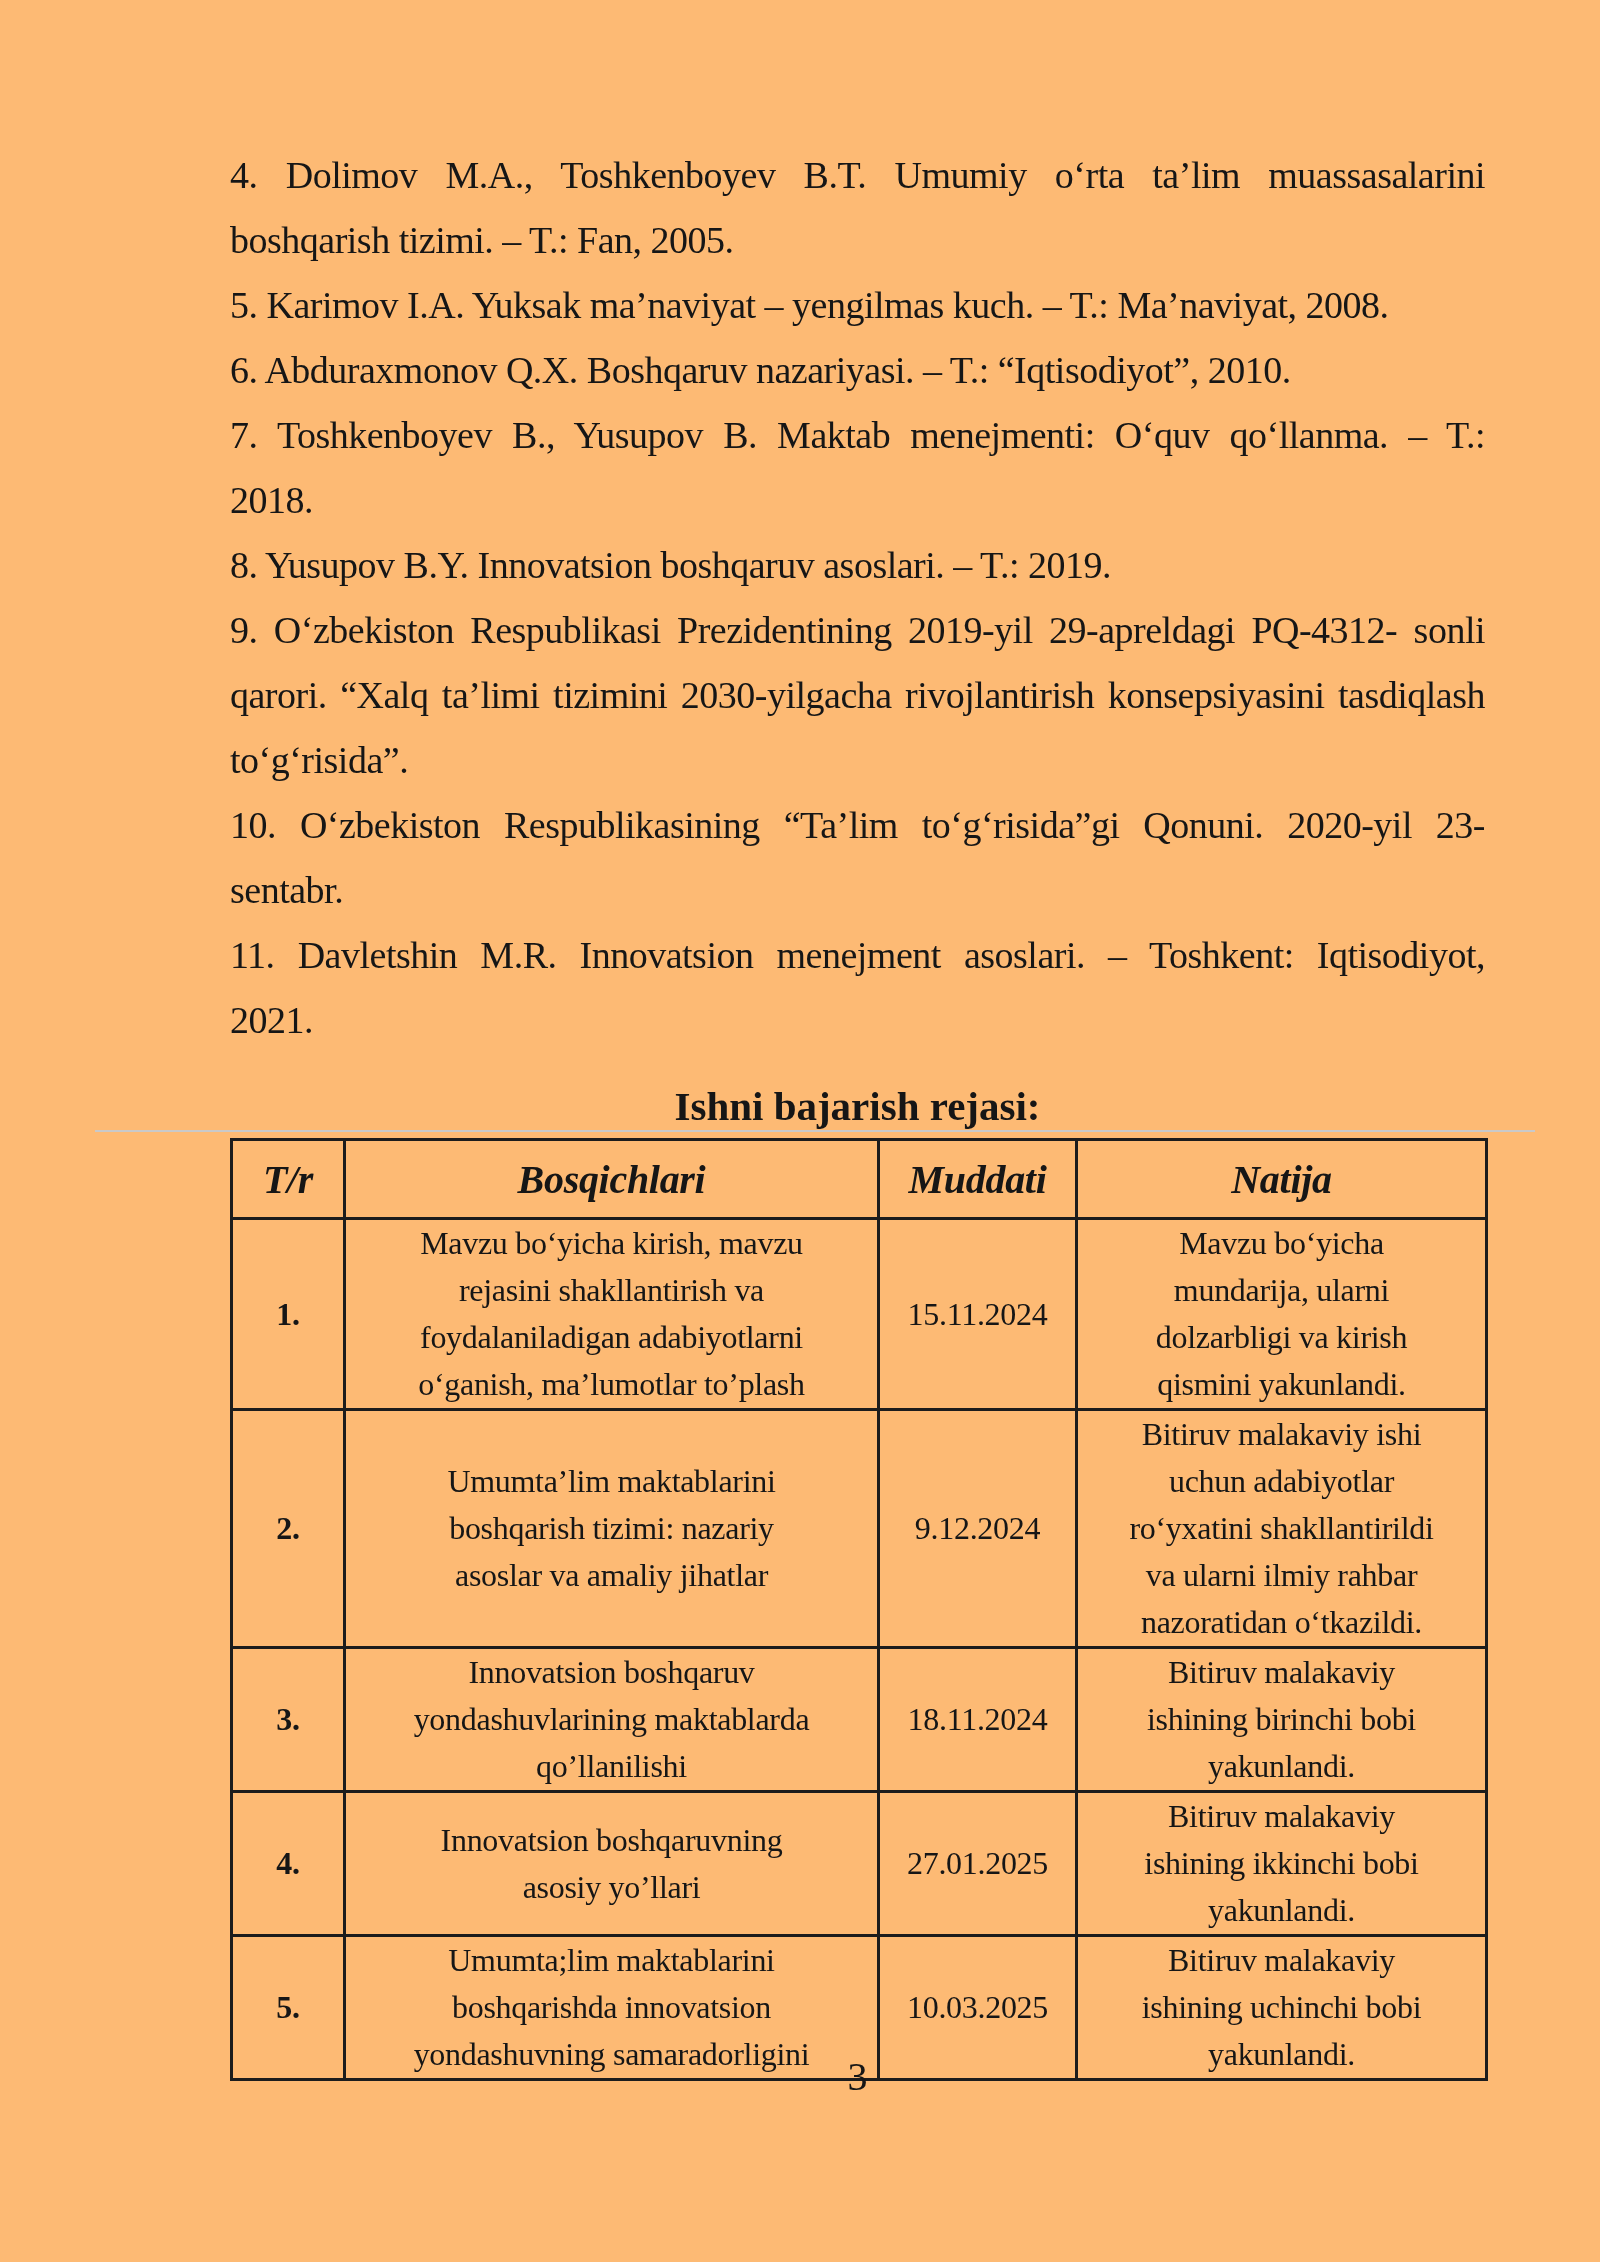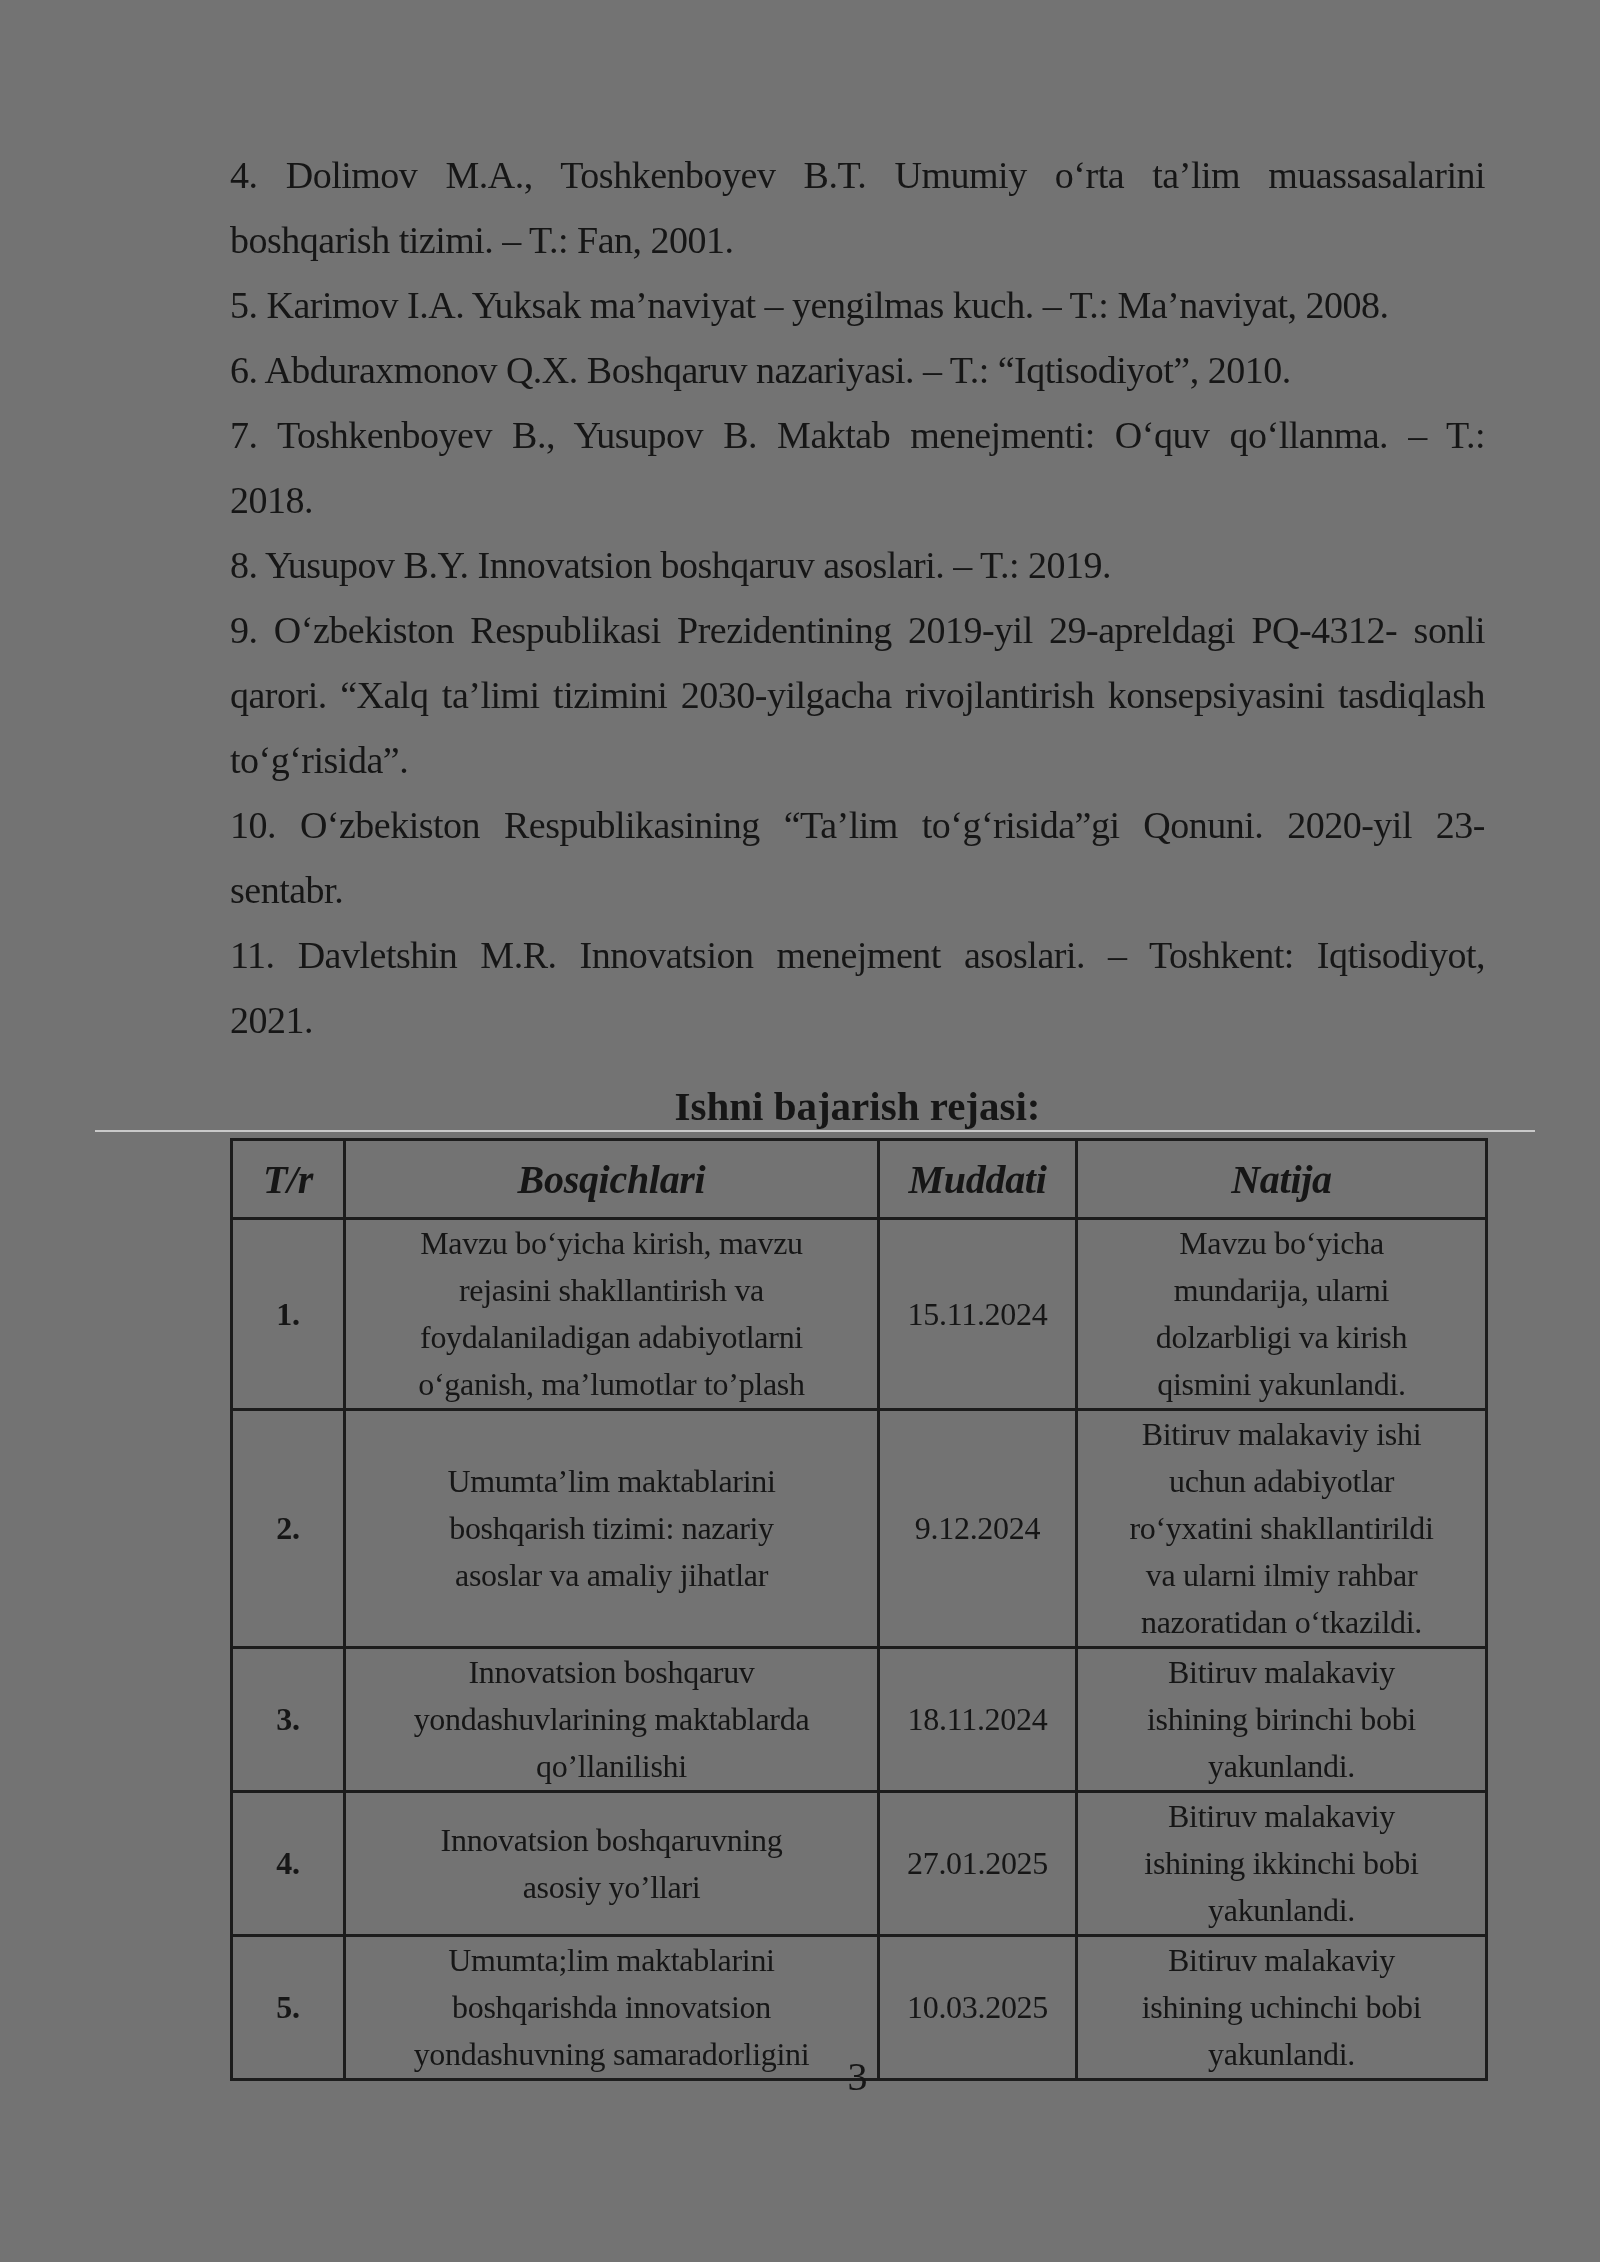--- a/index.html
+++ b/index.html
@@ -1,20 +1,20 @@
 <!DOCTYPE html>
 <html><head>
 <meta charset="utf-8">
 <style>
   html, body { margin: 0; padding: 0; background: #ffffff; }
   .page {
     position: relative;
     width: 1600px;
     height: 2262px;
-    background: #737373;
+    background: #fdba74;
     font-family: "Liberation Serif", "DejaVu Serif", serif;
     color: #161616;
     overflow: hidden;
   }
   
   .refs {
     position: absolute;
     left: 230px;
     top: 143px;
     width: 1255px;
@@ -97,21 +97,21 @@
     font-size: 40px;
   }
 </style>
 </head>
 <body>
 
 <div class="page">
 
   <div class="refs">
     <div class="line j">4. Dolimov M.A., Toshkenboyev B.T. Umumiy o‘rta ta’lim muassasalarini</div>
-    <div class="line">boshqarish tizimi. – T.: Fan, 2001.</div>
+    <div class="line">boshqarish tizimi. – T.: Fan, 2005.</div>
     <div class="line">5. Karimov I.A. Yuksak ma’naviyat – yengilmas kuch. – T.: Ma’naviyat, 2008.</div>
     <div class="line">6. Abduraxmonov Q.X. Boshqaruv nazariyasi. – T.: “Iqtisodiyot”, 2010.</div>
     <div class="line j">7. Toshkenboyev B., Yusupov B. Maktab menejmenti: O‘quv qo‘llanma. – T.:</div>
     <div class="line">2018.</div>
     <div class="line">8. Yusupov B.Y. Innovatsion boshqaruv asoslari. – T.: 2019.</div>
     <div class="line j">9. O‘zbekiston Respublikasi Prezidentining 2019-yil 29-apreldagi PQ-4312- sonli</div>
     <div class="line j">qarori. “Xalq ta’limi tizimini 2030-yilgacha rivojlantirish konsepsiyasini tasdiqlash</div>
     <div class="line">to‘g‘risida”.</div>
     <div class="line j">10. O‘zbekiston Respublikasining “Ta’lim to‘g‘risida”gi Qonuni. 2020-yil 23-</div>
     <div class="line">sentabr.</div>

